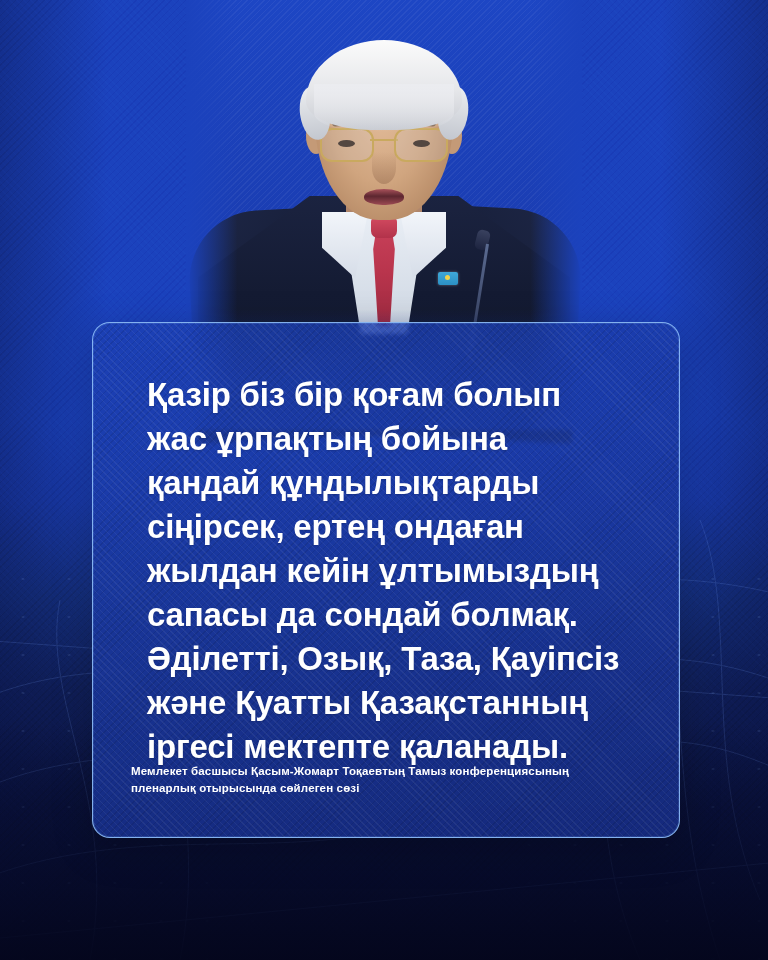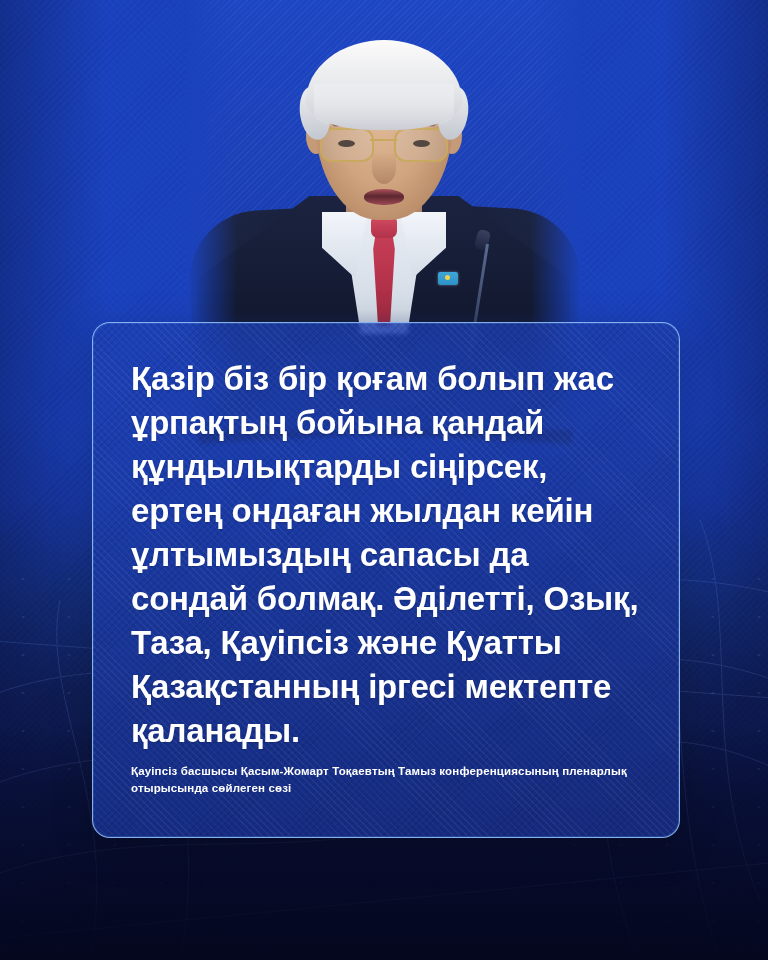--- a/index.html
+++ b/index.html
@@ -297,21 +297,21 @@
         rgba(255,255,255,.055) 0 1px, rgba(0,0,0,0) 1px 5px),
       repeating-linear-gradient(-45deg,
         rgba(0,0,0,.09) 0 1px, rgba(0,0,0,0) 1px 5px);
     pointer-events: none;
   }
   .card-inner {
     position: relative;
     padding: 34px 38px 0 38px;
   }
   .quote-text {
-    margin: 0;
+    margin: 16px;
     color: #ffffff;
     font-size: 33px;
     line-height: 44px;
     font-weight: 700;
     letter-spacing: -.2px;
     text-shadow: 0 1px 2px rgba(0,0,0,.18);
   }
   .attribution {
     position: absolute;
     left: 38px;
@@ -384,16 +384,16 @@
     <div class="ph-pin"></div>
     <div class="ph-mic-head"></div>
     <div class="ph-mic-stem"></div>
     <div class="photo-fade"></div>
   </div>
 
   <div class="card">
     <div class="card-inner">
       <p class="quote-text">Қазір біз бір қоғам болып жас ұрпақтың бойына қандай құндылықтарды сіңірсек, ертең ондаған жылдан кейін ұлтымыздың сапасы да сондай болмақ. Әділетті, Озық, Таза, Қауіпсіз және Қуатты Қазақстанның іргесі мектепте қаланады.</p>
     </div>
-    <p class="attribution">Қауіпсіз басшысы Қасым-Жомарт Тоқаевтың Тамыз конференциясының пленарлық отырысында сөйлеген сөзі</p>
+    <p class="attribution">Мемлекет басшысы Қасым-Жомарт Тоқаевтың Тамыз конференциясының пленарлық отырысында сөйлеген сөзі</p>
   </div>
 
 </div>
 
 </body></html>

